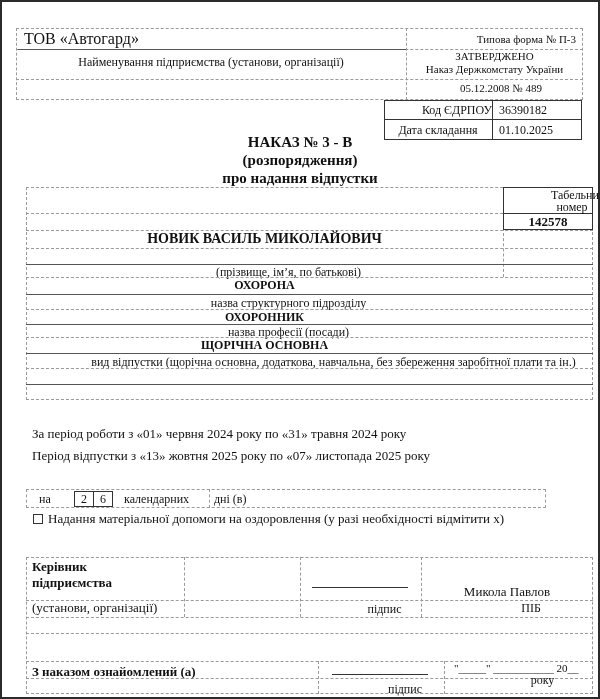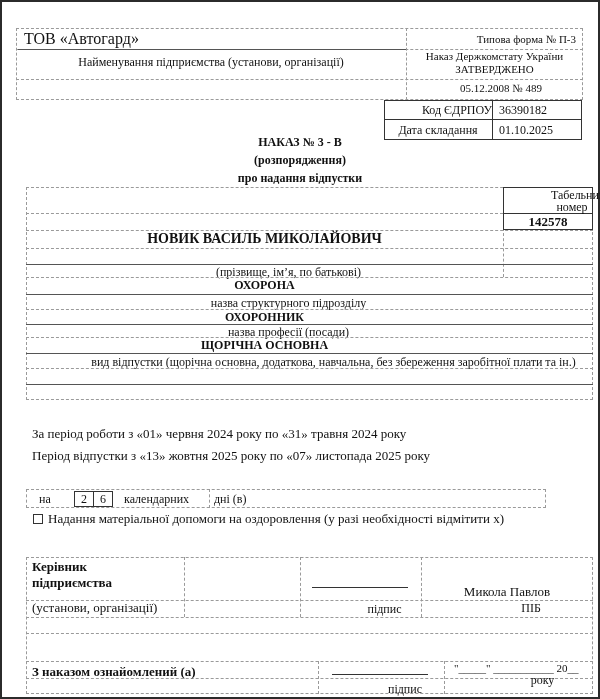--- a/index.html
+++ b/index.html
@@ -32,34 +32,34 @@
   <div class="vline" style="left:404px;top:26px;height:72px;"></div>
   <div class="hline" style="left:14px;top:47px;width:567px;"></div>
   <div class="hline" style="left:14px;top:77px;width:567px;"></div>
   <div class="solid" style="left:16px;top:47px;width:388px;"></div>
 
   <div class="abs" style="left:22px;top:28px;font-size:16px;">ТОВ «Автогард»</div>
   <div class="abs c t12" style="left:14px;top:53px;width:390px;">Найменування підприємства (установи, організації)</div>
 
   <div class="abs t11" style="left:404px;top:31px;width:170px;text-align:right;">Типова форма № П-3</div>
   <div class="abs c t11" style="left:404px;top:48px;width:177px;line-height:13px;">
+    <div>ЗАТВЕРДЖЕНО</div>
     <div>Наказ Держкомстату України</div>
-    <div>ЗАТВЕРДЖЕНО</div>
   </div>
   <div class="abs c t11" style="left:404px;top:80px;width:190px;">05.12.2008  № 489</div>
 
   <div class="box" style="left:382px;top:98px;width:198px;height:40px;"></div>
   <div class="abs" style="left:382px;top:117px;width:198px;border-top:1.5px solid #333;"></div>
   <div class="abs" style="left:490px;top:98px;height:40px;border-left:1.5px solid #333;"></div>
   <div class="abs c t12" style="left:382px;top:101px;width:108px;text-align:right;">Код  ЄДРПОУ</div>
   <div class="abs t12" style="left:497px;top:101px;">36390182</div>
   <div class="abs c t12" style="left:382px;top:121px;width:108px;">Дата складання</div>
   <div class="abs t12" style="left:497px;top:121px;">01.10.2025</div>
 
-  <div class="abs c b" style="left:0;top:131px;width:596px;font-size:12px;line-height:18px;">
+  <div class="abs c b" style="left:0;top:131px;width:596px;font-size:15px;line-height:18px;">
     <div>НАКАЗ № 3 - В</div>
     <div>(розпорядження)</div>
     <div>про надання  відпустки</div>
   </div>
 
   <div class="dash" style="left:24px;top:185px;width:567px;height:213px;"></div>
   <div class="vline" style="left:501px;top:185px;height:90px;"></div>
 
   <div class="box" style="left:501px;top:185px;width:90px;height:43px;"></div>
   <div class="abs" style="left:501px;top:211px;width:90px;border-top:1.5px solid #333;"></div>

